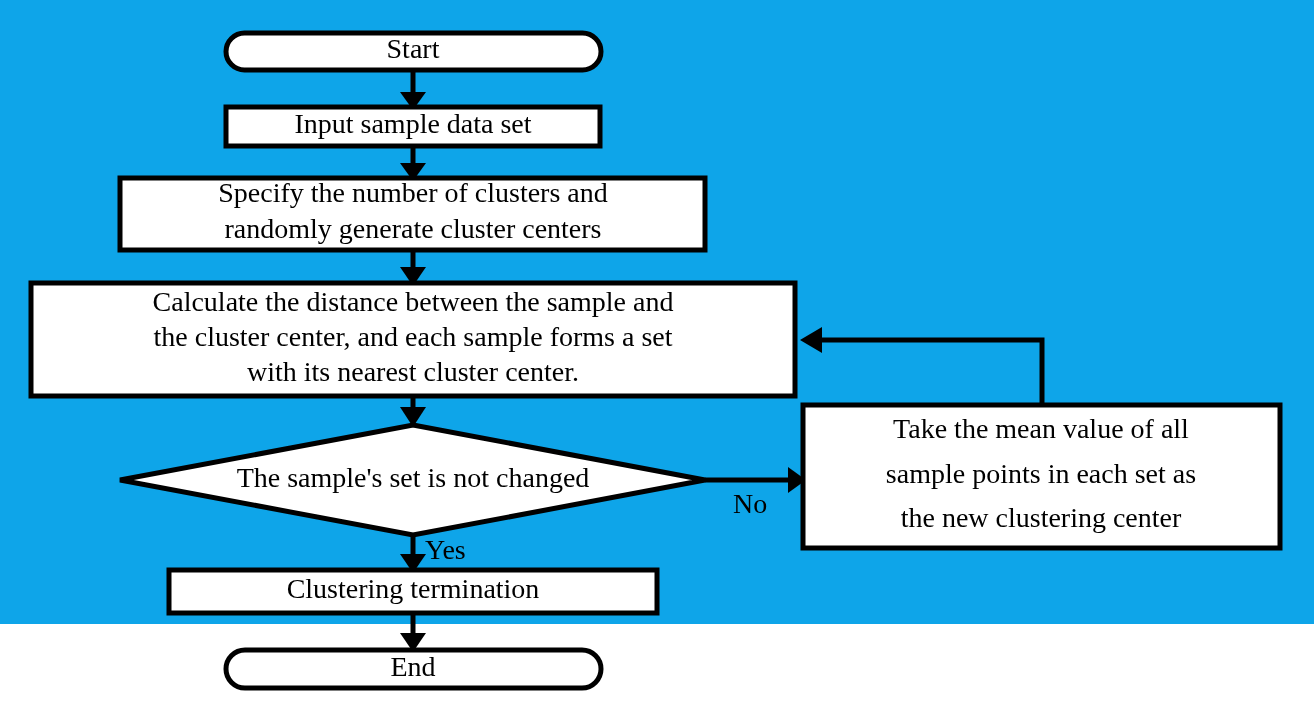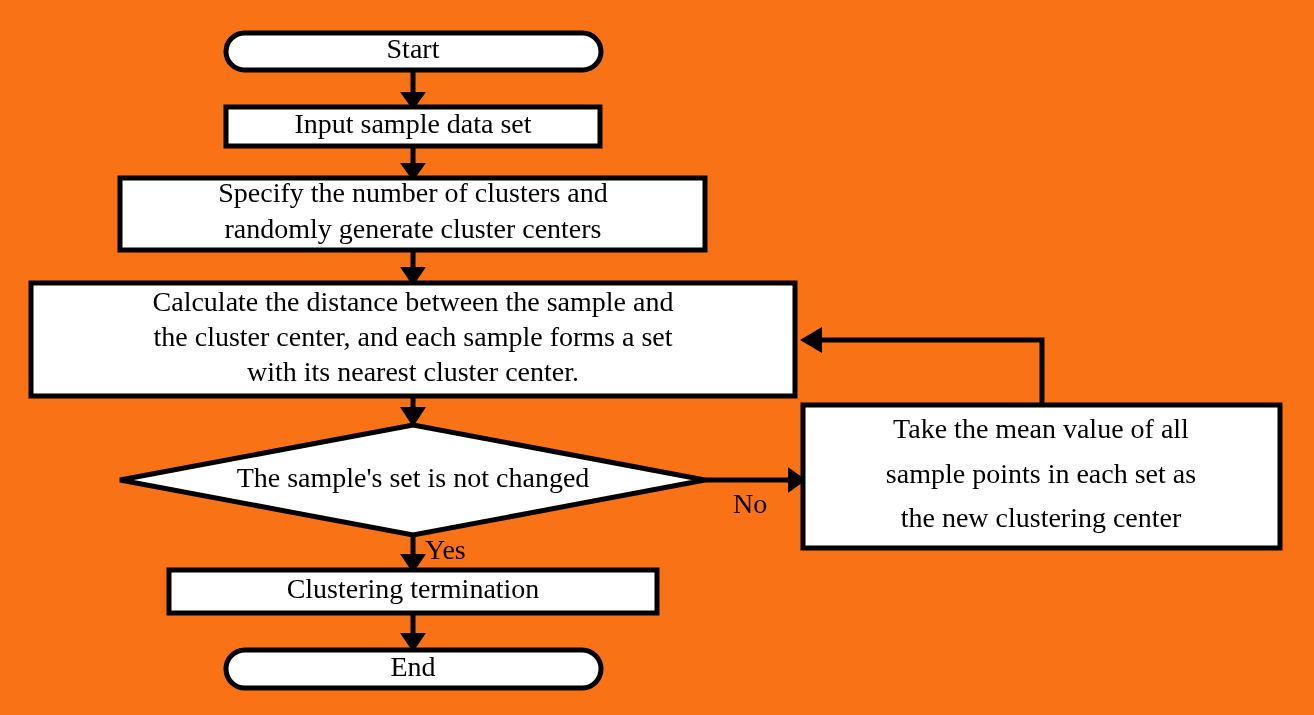--- a/index.html
+++ b/index.html
@@ -9,22 +9,22 @@
   }
   body {
     width: 1314px;
     height: 715px;
     font-family: "Liberation Serif", "DejaVu Serif", serif;
     overflow: hidden;
   }
   #flowchart-root {
     position: relative;
     width: 1314px;
-    height: 715px;
-    background: #f97316;
+    height: 624px;
+    background: #0ea5e9;
   }
   svg.chart {
     display: block;
     width: 1314px;
     height: 715px;
   }
   .shape-outline {
     fill: #ffffff;
     stroke: #000000;
     stroke-width: 5;

